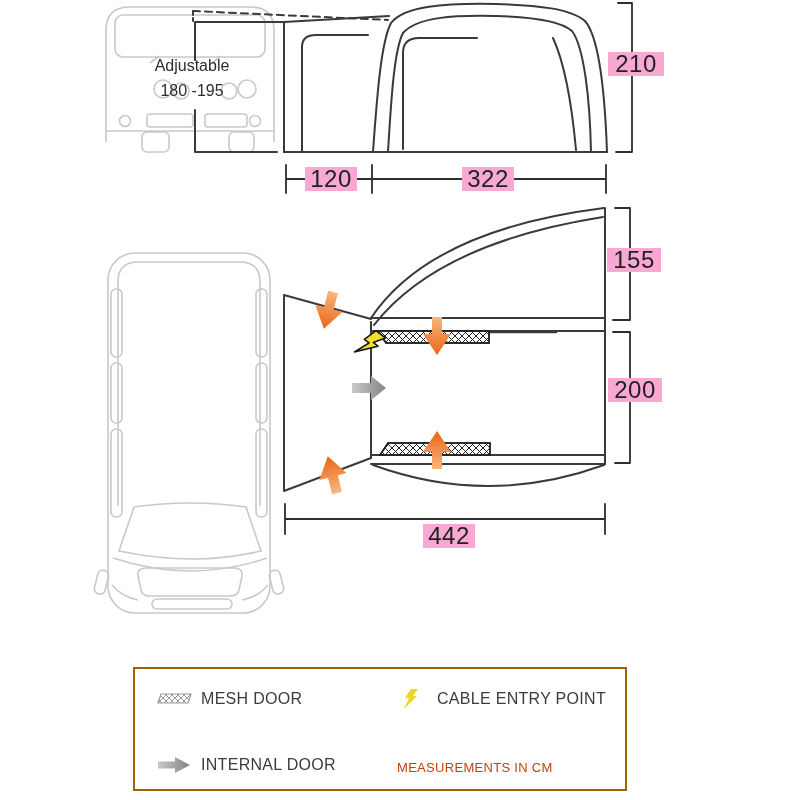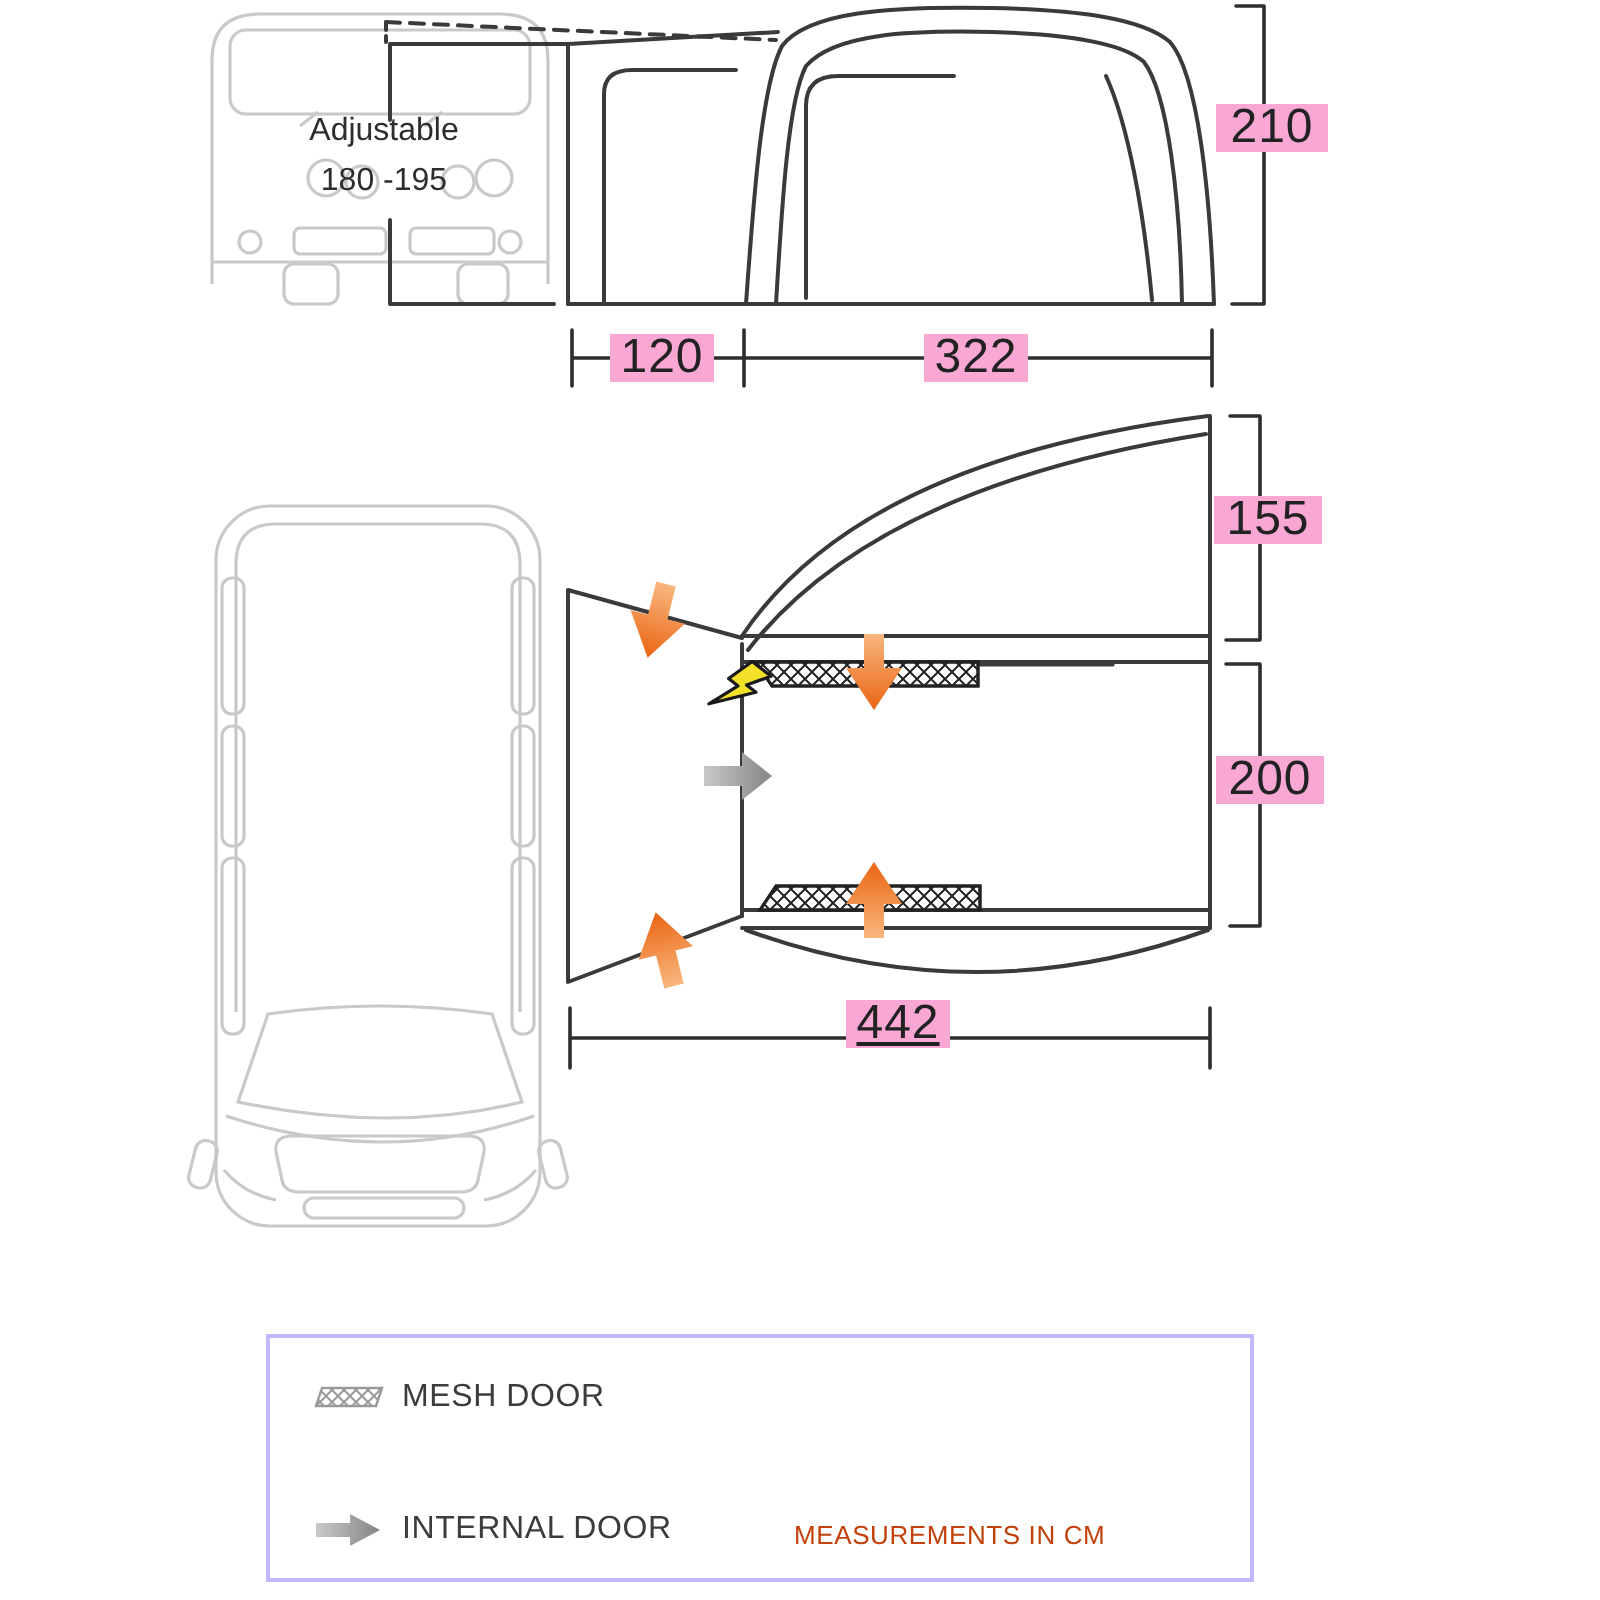--- a/index.html
+++ b/index.html
@@ -4,21 +4,21 @@
 <style>
   html,body{margin:0;padding:0;background:#fff;}
   #stage{position:relative;width:800px;height:800px;background:#fff;overflow:hidden;
          font-family:"Liberation Sans","DejaVu Sans",sans-serif;}
   #linework{position:absolute;left:0;top:0;}
   .dim{position:absolute;font-size:24px;color:#222;background:#f9a8d4;text-align:center;
        line-height:24px;padding:0 2px;letter-spacing:0.5px;}
   .adj{position:absolute;left:117px;top:53px;width:150px;text-align:center;
        font-size:16px;line-height:25px;color:#2d2d2d;}
   .legend{position:absolute;left:133px;top:667px;width:490px;height:120px;
-          border:2px solid #c4b5fd;background:#fff;}
+          border:2px solid #a16207;background:#fff;}
   .lg-row{position:absolute;display:flex;align-items:center;height:24px;}
   .lg-icon{display:flex;align-items:center;justify-content:center;width:40px;}
   .lg-label{font-size:16px;color:#3c3c3c;letter-spacing:0.3px;white-space:nowrap;margin-left:6px;}
   .lg-note{position:absolute;font-size:13px;color:#c2410c;letter-spacing:0.3px;white-space:nowrap;}
 </style>
 </head>
 <body>
 
 <div id="stage">
 
@@ -149,21 +149,21 @@
 <div class="adj">
   <div>Adjustable</div>
   <div>180 -195</div>
 </div>
 
 <div class="dim" style="left:608px;top:52px;width:52px;">210</div>
 <div class="dim" style="left:305px;top:167px;width:48px;">120</div>
 <div class="dim" style="left:462px;top:167px;width:48px;">322</div>
 <div class="dim" style="left:607px;top:248px;width:50px;">155</div>
 <div class="dim" style="left:608px;top:378px;width:50px;">200</div>
-<div class="dim" style="left:423px;top:500px;width:48px;text-decoration:underline;">442</div>
+<div class="dim" style="left:423px;top:524px;width:48px;">442</div>
 
 <div class="legend">
 
   <div class="lg-row" style="left:20px;top:18px;">
     <span class="lg-icon">
       <svg width="36" height="14" viewBox="0 0 36 14">
         <polygon points="4,2 34,2 31,11 1,11" fill="#fff" stroke="#9a9a9a" stroke-width="1.2"></polygon>
         <polygon points="4,2 34,2 31,11 1,11" fill="url(#hatchL)" stroke="none"></polygon>
       </svg>
     </span>
@@ -173,18 +173,26 @@
 
   <div class="lg-row" style="left:20px;top:84px;">
     <span class="lg-icon">
       <svg width="34" height="18" viewBox="0 0 34 18">
         <path d="M0,5.5 H17 V1 L32,9 L17,17 V12.5 H0 Z" fill="url(#gGR)"></path>
       </svg>
     </span>
     <span class="lg-label">INTERNAL DOOR</span>
   </div>
 
+  <div class="lg-row" style="left:256px;top:18px;">
+    <span class="lg-icon">
+      <svg width="22" height="22" viewBox="0 0 22 22">
+        <path d="M11,1 L18,1 L13,8 L17,8 L4,21 L9,10 L5,10 Z" fill="#e9d827"></path>
+      </svg>
+    </span>
+    <span class="lg-label">CABLE ENTRY POINT</span>
+  </div>
 
 
   <div class="lg-note" style="left:262px;top:91px;">MEASUREMENTS IN CM</div>
 </div>
 
 </div>
 
 </body></html>

